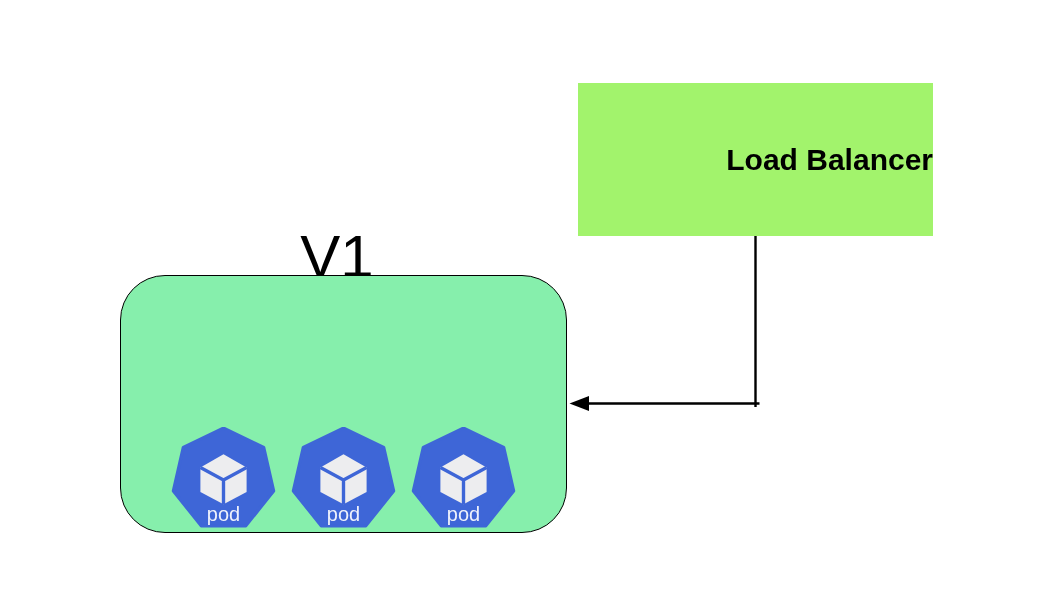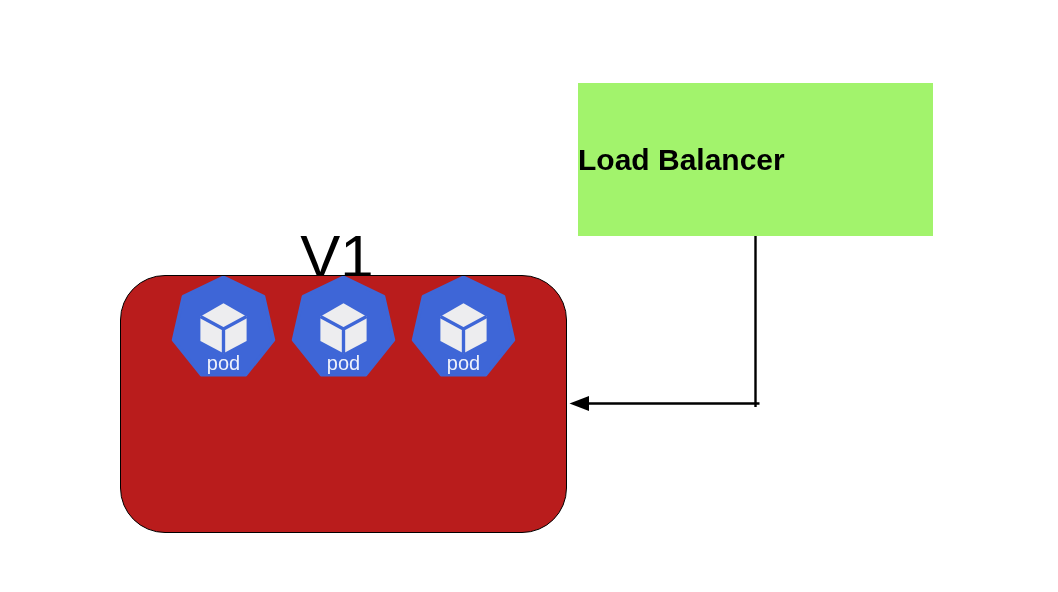--- a/index.html
+++ b/index.html
@@ -17,21 +17,21 @@
   }
   .lb-box {
     position: absolute;
     left: 578px;
     top: 83px;
     width: 355px;
     height: 153px;
     background: #A2F36C;
     display: flex;
     align-items: center;
-    justify-content: flex-start;
+    justify-content: flex-end;
   }
   .lb-label {
     font-size: 30px;
     font-weight: bold;
     color: #000000;
     letter-spacing: 0px;
   }
   .v1-label {
     position: absolute;
     left: 277px;
@@ -44,23 +44,23 @@
   }
   .v1-box {
     position: absolute;
     left: 120px;
     top: 275px;
     width: 447px;
     height: 258px;
     box-sizing: border-box;
     border: 1.5px solid #000000;
     border-radius: 45px;
-    background: #b91c1c;
+    background: #86efac;
     display: flex;
-    align-items: flex-start;
+    align-items: flex-end;
     justify-content: center;
     gap: 15px;
   }
   .pod-svg {
     width: 105px;
     height: 105px;
     display: block;
   }
   .pod-heptagon {
     stroke: #3E66D7;

